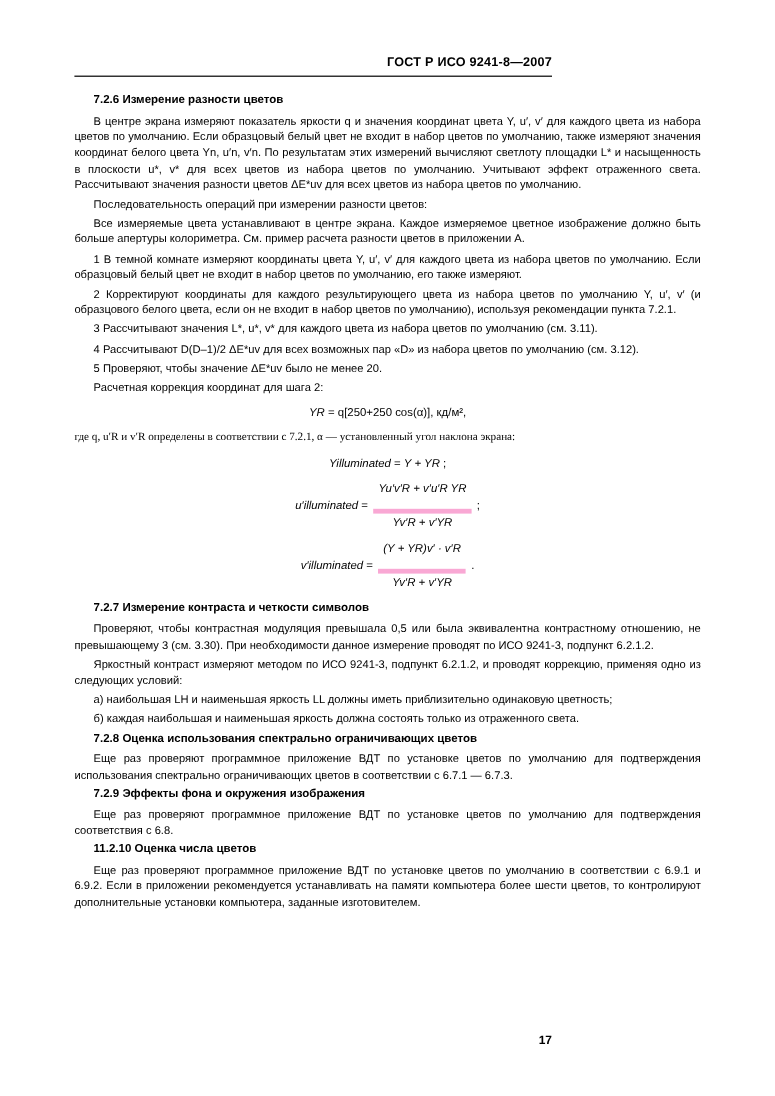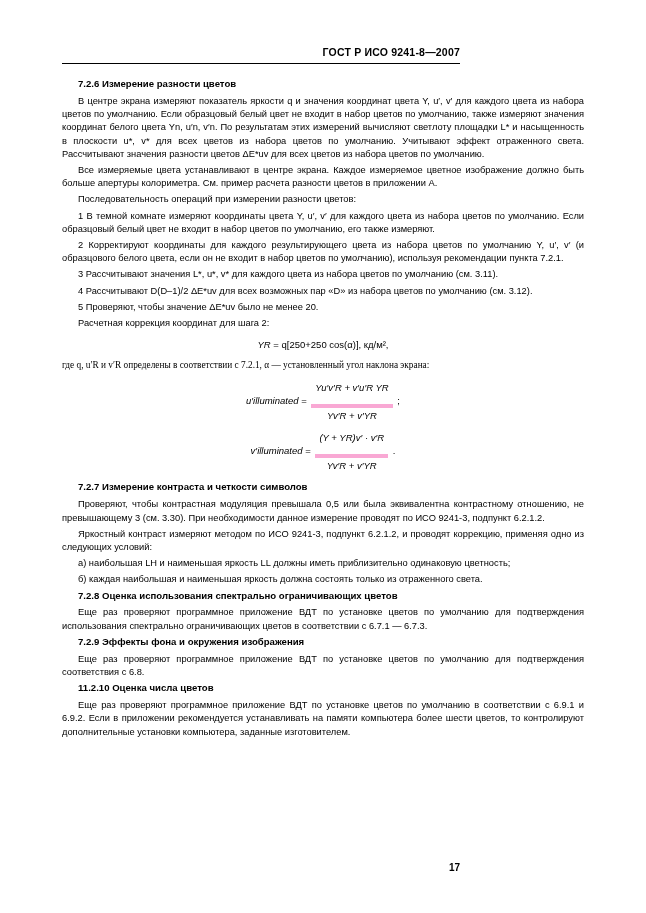--- a/index.html
+++ b/index.html
@@ -102,36 +102,42 @@
 
 <div class="page">
 
   <div class="header">ГОСТ Р ИСО 9241-8—2007</div>
   <div class="header-rule"></div>
 
   <div class="content">
 
     <h3 class="sec">7.2.6 Измерение разности цветов</h3>
     <p class="para">В центре экрана измеряют показатель яркости q и значения координат цвета Y, u′, v′ для каждого цвета из набора цветов по умолчанию. Если образцовый белый цвет не входит в набор цветов по умолчанию, также измеряют значения координат белого цвета Yn, u′n, v′n. По результатам этих измерений вычисляют светлоту площадки L* и насыщенность в плоскости u*, v* для всех цветов из набора цветов по умолчанию. Учитывают эффект отраженного света. Рассчитывают значения разности цветов ΔE*uv для всех цветов из набора цветов по умолчанию.</p>
+    <p class="para">Последовательность операций при измерении разности цветов:</p>
     <p class="para">Все измеряемые цвета устанавливают в центре экрана. Каждое измеряемое цветное изображение должно быть больше апертуры колориметра. См. пример расчета разности цветов в приложении А.</p>
-    <p class="para">Последовательность операций при измерении разности цветов:</p>
     <p class="para">1 В темной комнате измеряют координаты цвета Y, u′, v′ для каждого цвета из набора цветов по умолчанию. Если образцовый белый цвет не входит в набор цветов по умолчанию, его также измеряют.</p>
     <p class="para">2 Корректируют координаты для каждого результирующего цвета из набора цветов по умолчанию Y, u′, v′ (и образцового белого цвета, если он не входит в набор цветов по умолчанию), используя рекомендации пункта 7.2.1.</p>
     <p class="para">3 Рассчитывают значения L*, u*, v* для каждого цвета из набора цветов по умолчанию (см. 3.11).</p>
     <p class="para">4 Рассчитывают D(D–1)/2 ΔE*uv для всех возможных пар «D» из набора цветов по умолчанию (см. 3.12).</p>
     <p class="para">5 Проверяют, чтобы значение ΔE*uv было не менее 20.</p>
     <p class="para gap-before">Расчетная коррекция координат для шага 2:</p>
 
     <div class="formula">
       <span>YR</span>
       <span class="norm">= q[250+250 cos(α)], кд/м²,</span>
     </div>
 
     <p class="para noindent">где q, u′R и v′R определены в соответствии с 7.2.1, α — установленный угол наклона экрана:</p>
 
+    <div class="formula">
+      <span>Yilluminated</span>
+      <span class="norm"> = </span>
+      <span>Y + YR</span>
+      <span class="norm">;</span>
+    </div>
 
     <div class="formula">
       <span>u′illuminated</span>
       <span class="norm"> = </span>
       <span class="frac">
         <span class="num">Yu′v′R + v′u′R YR</span>
         <span class="den">Yv′R + v′YR</span>
       </span>
       <span class="norm">;</span>
     </div>

